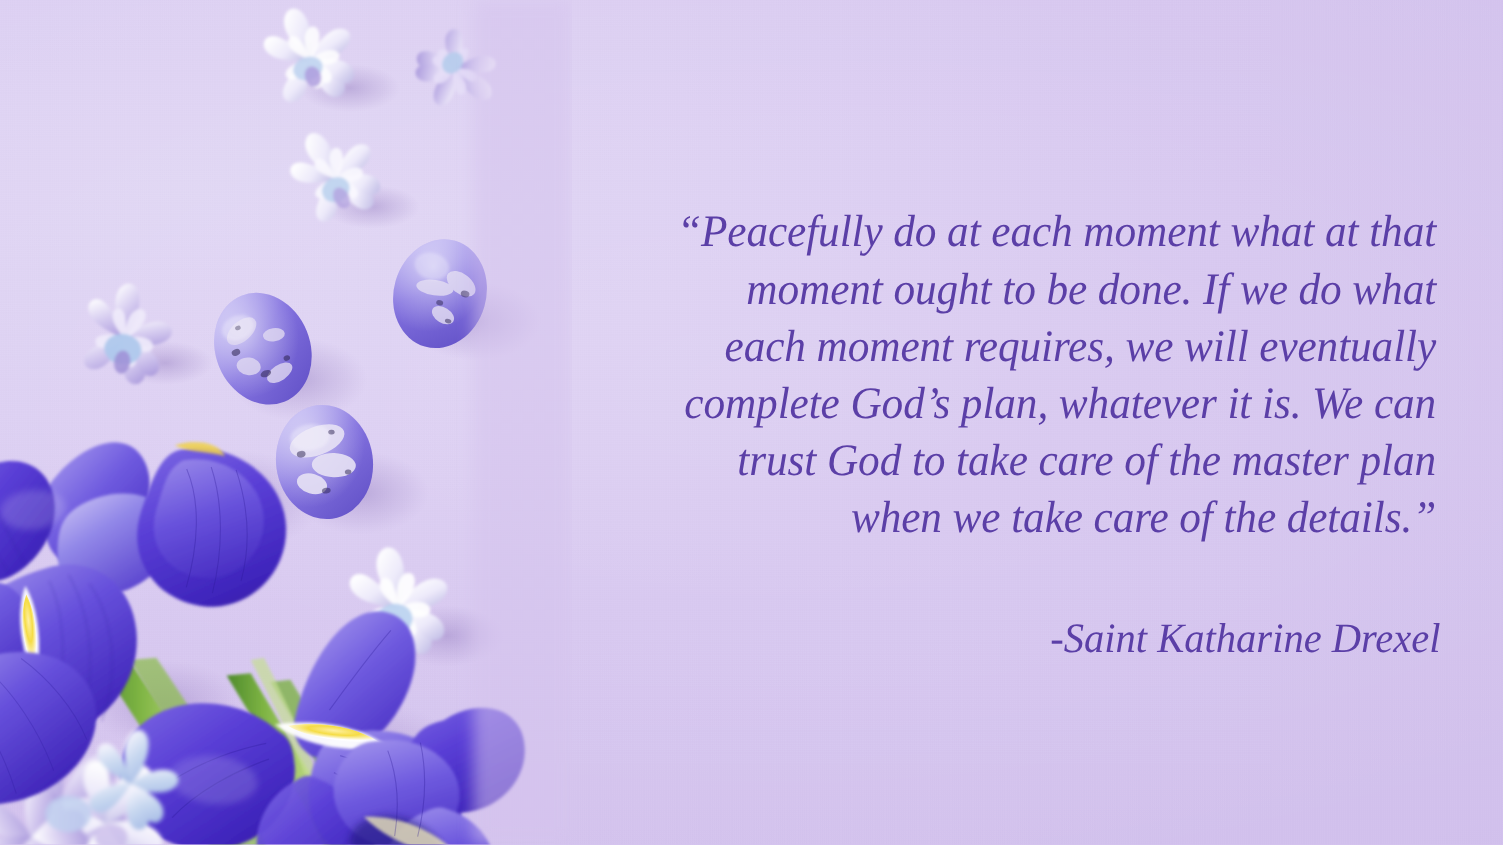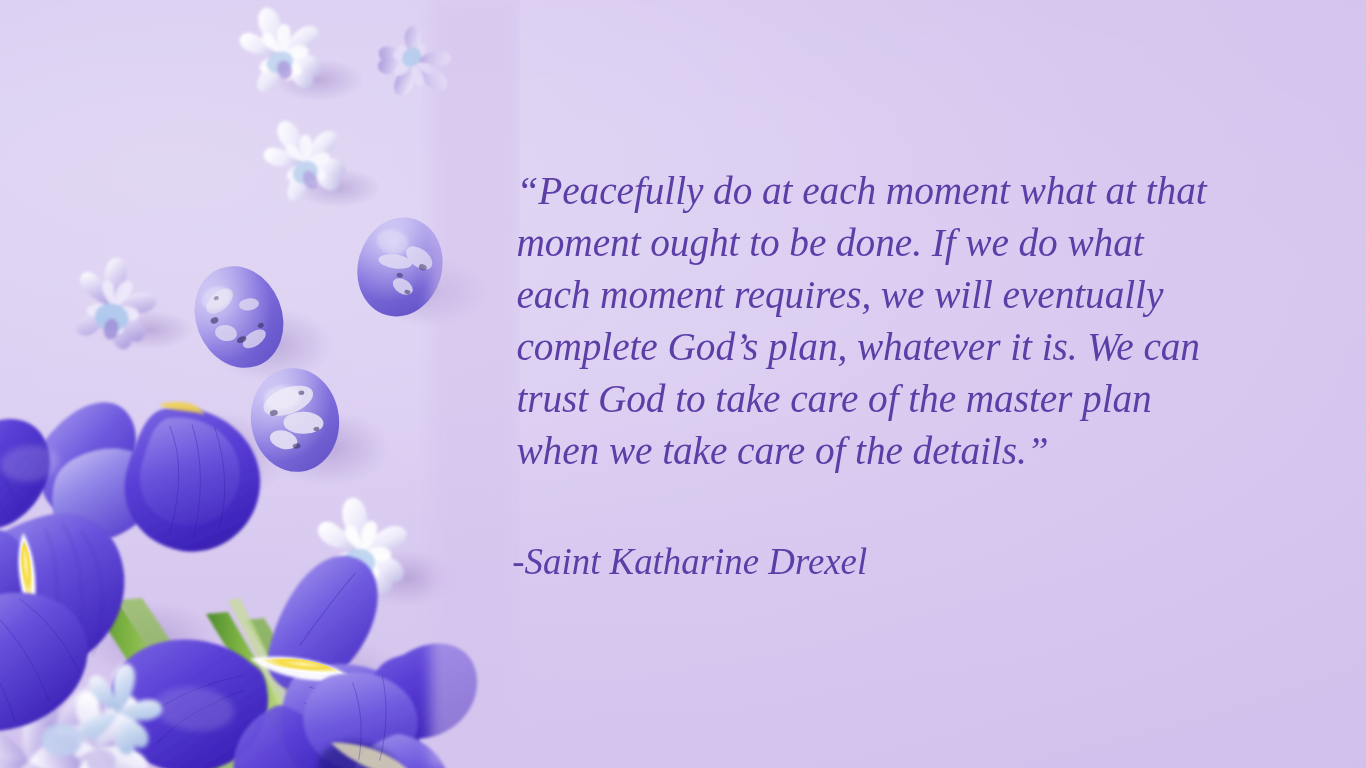--- a/index.html
+++ b/index.html
@@ -48,23 +48,23 @@
     left: 0; top: 0;
     width: 520px;
     height: 768px;
     pointer-events: none;
   }
 
   
   #quote-block {
     position: absolute;
     left: 500px;
-    top: 164px;
+    top: 184px;
     width: 822px;
-    text-align: left;
+    text-align: right;
   }
   #quote-text {
     font-size: 41px;
     line-height: 52px;
     font-style: italic;
     font-weight: 400;
     color: #5B3FA7;
     letter-spacing: -0.1px;
     white-space: pre-line;
     text-rendering: optimizeLegibility;

